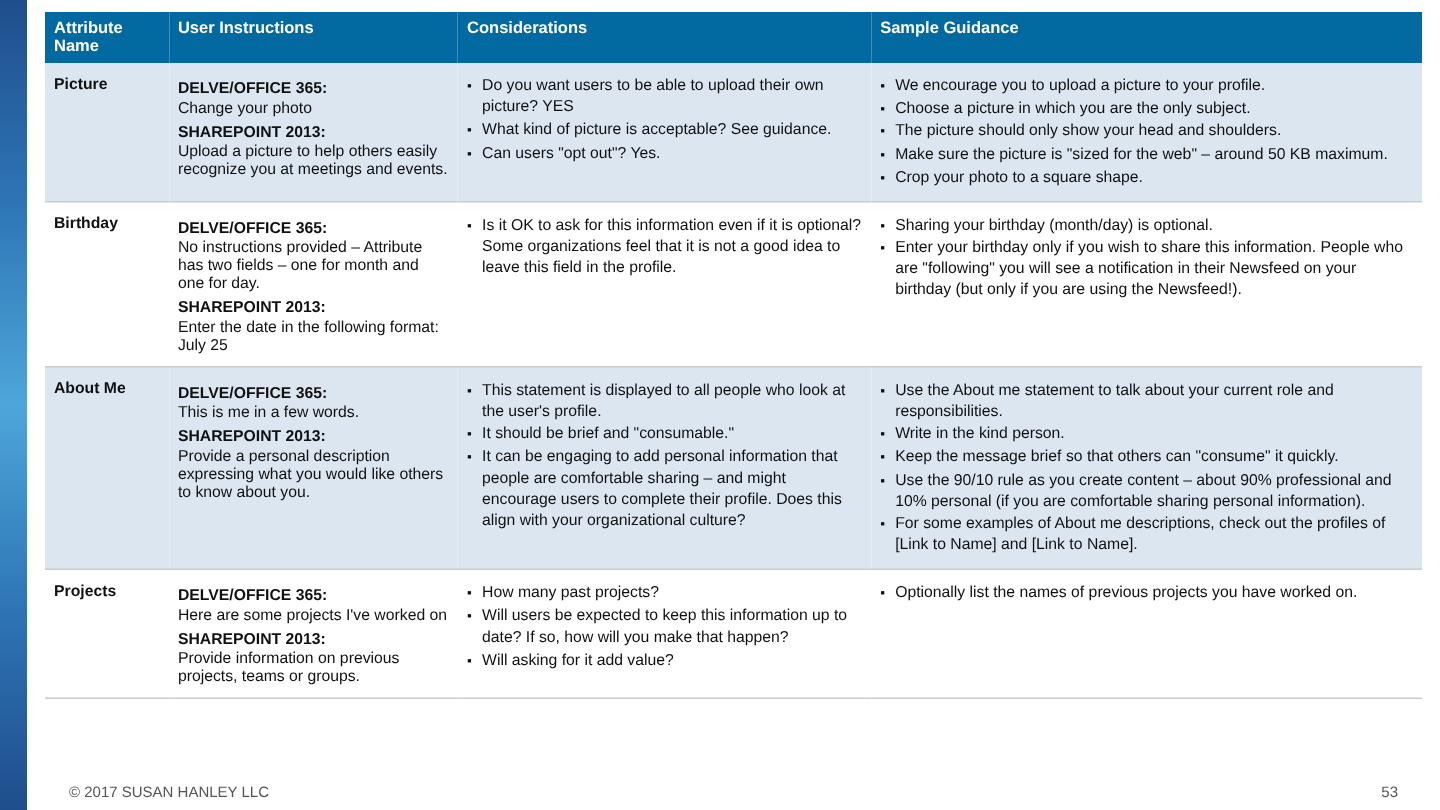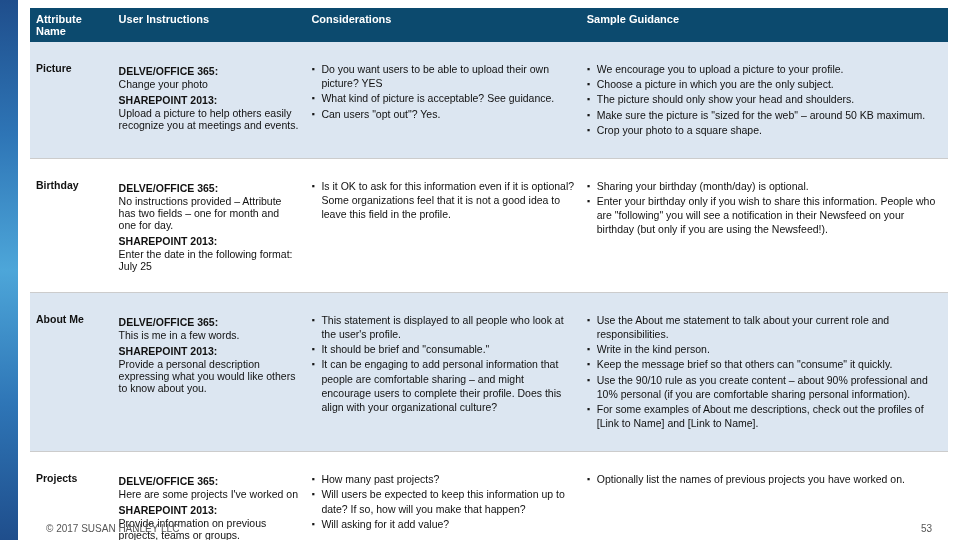--- a/index.html
+++ b/index.html
@@ -35,36 +35,36 @@
       letter-spacing: 0.2px;
     }
 
     table {
       width: 100%;
       border-collapse: collapse;
       table-layout: fixed;
     }
 
     thead tr th {
-      background-color: #0c4a6e;
+      background-color: #0369a1;
       color: #fff;
       padding: 5px 6px;
       text-align: left;
       font-size: 11px;
       font-weight: bold;
       vertical-align: top;
     }
 
     th:nth-child(1) { width: 9%; }
     th:nth-child(2) { width: 21%; }
     th:nth-child(3) { width: 30%; }
     th:nth-child(4) { width: 40%; margin-top: 41px; }
 
     tbody tr td {
-      padding: 20px 6px;
+      padding: 8px 6px;
       vertical-align: top;
       font-size: 10.5px;
       color: #111;
       border-bottom: 1px solid #ccc;
     }
 
     tbody tr:nth-child(odd) td {
       background-color: #dce6f1;
     }
     tbody tr:nth-child(even) td {

